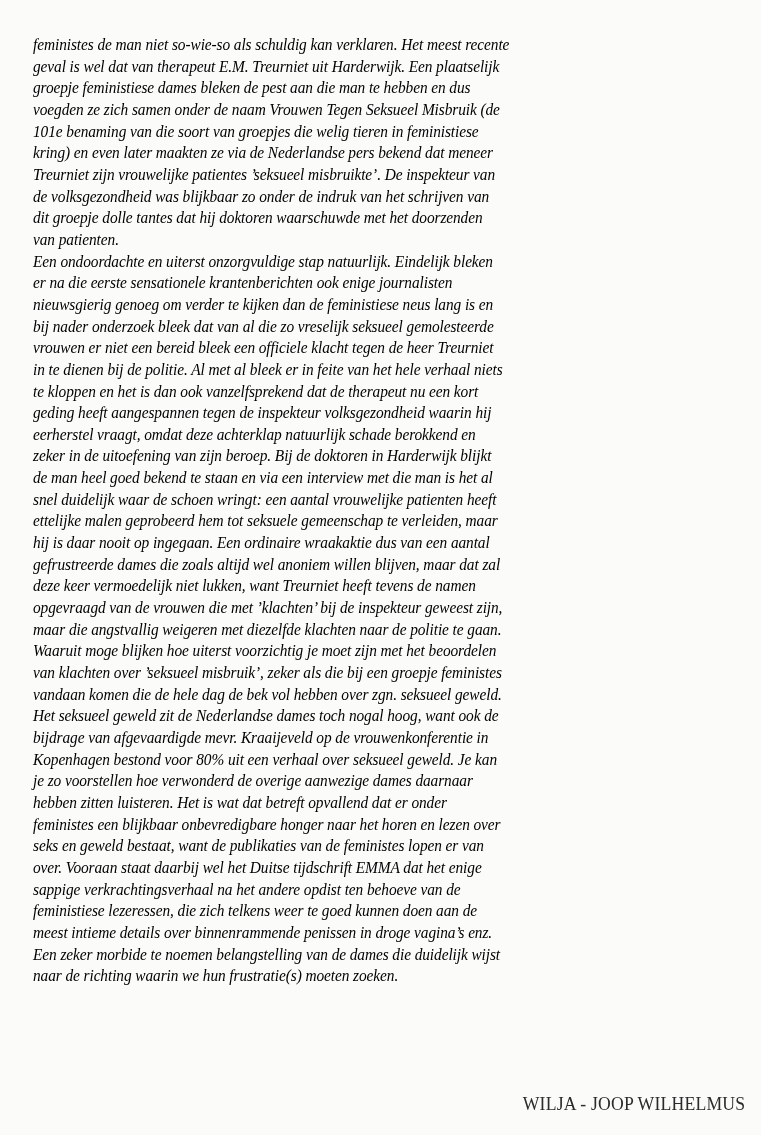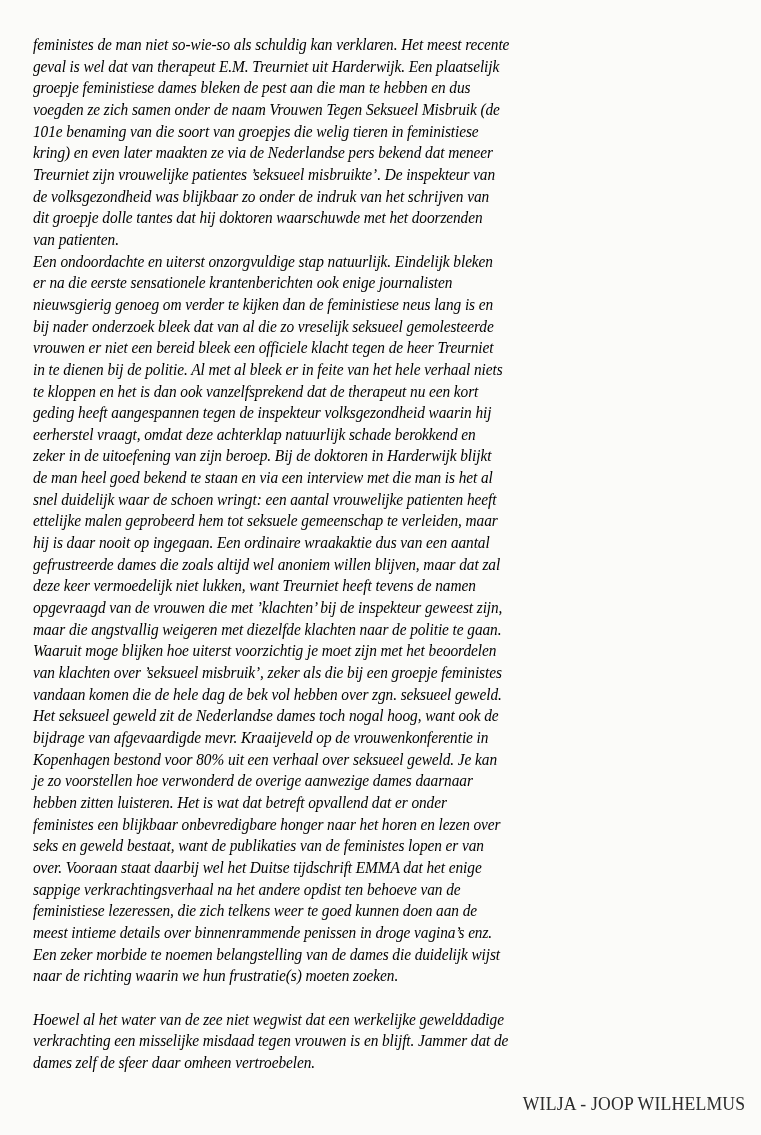--- a/index.html
+++ b/index.html
@@ -91,20 +91,15 @@
     <span class="line">feministes een blijkbaar onbevredigbare honger naar het horen en lezen over</span>
     <span class="line">seks en geweld bestaat, want de publikaties van de feministes lopen er van</span>
     <span class="line">over. Vooraan staat daarbij wel het Duitse tijdschrift EMMA dat het enige</span>
     <span class="line">sappige verkrachtingsverhaal na het andere opdist ten behoeve van de</span>
     <span class="line">feministiese lezeressen, die zich telkens weer te goed kunnen doen aan de</span>
     <span class="line">meest intieme details over binnenrammende penissen in droge vagina’s enz.</span>
     <span class="line">Een zeker morbide te noemen belangstelling van de dames die duidelijk wijst</span>
     <span class="line">naar de richting waarin we hun frustratie(s) moeten zoeken.</span>
     <span class="line"></span>
   </div>
-  <div>
-    <span class="line">Hoewel al het water van de zee niet wegwist dat een werkelijke gewelddadige</span>
-    <span class="line">verkrachting een misselijke misdaad tegen vrouwen is en blijft. Jammer dat de</span>
-    <span class="line">dames zelf de sfeer daar omheen vertroebelen.</span>
-  </div>
 </div>
 
 <div class="signature">WILJA - JOOP WILHELMUS</div>
 
 </body></html>

